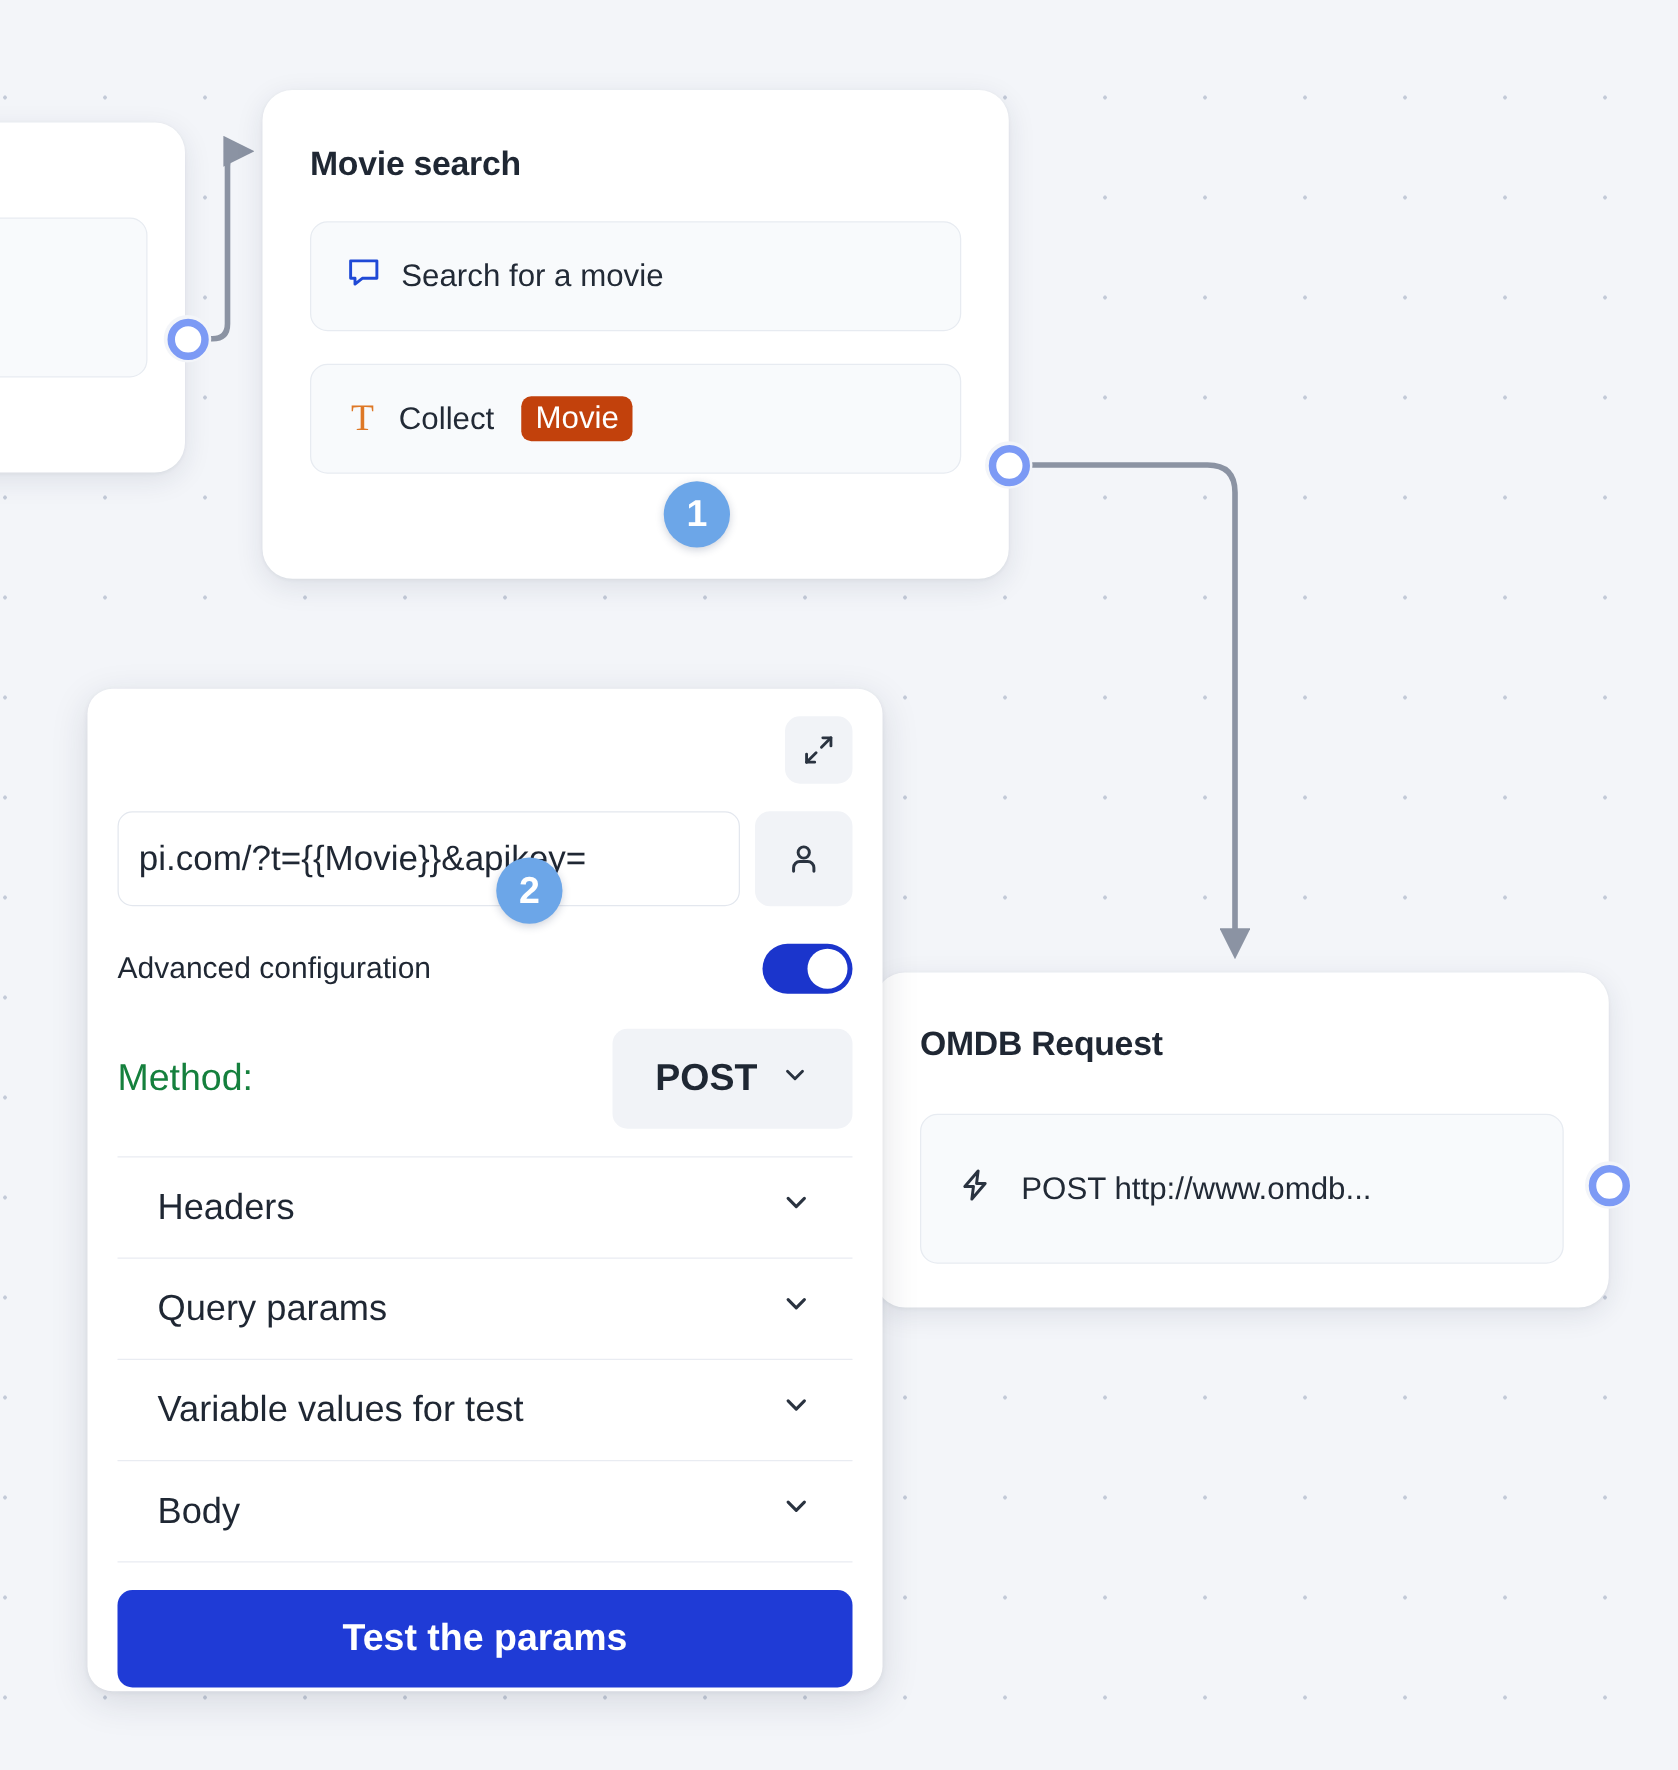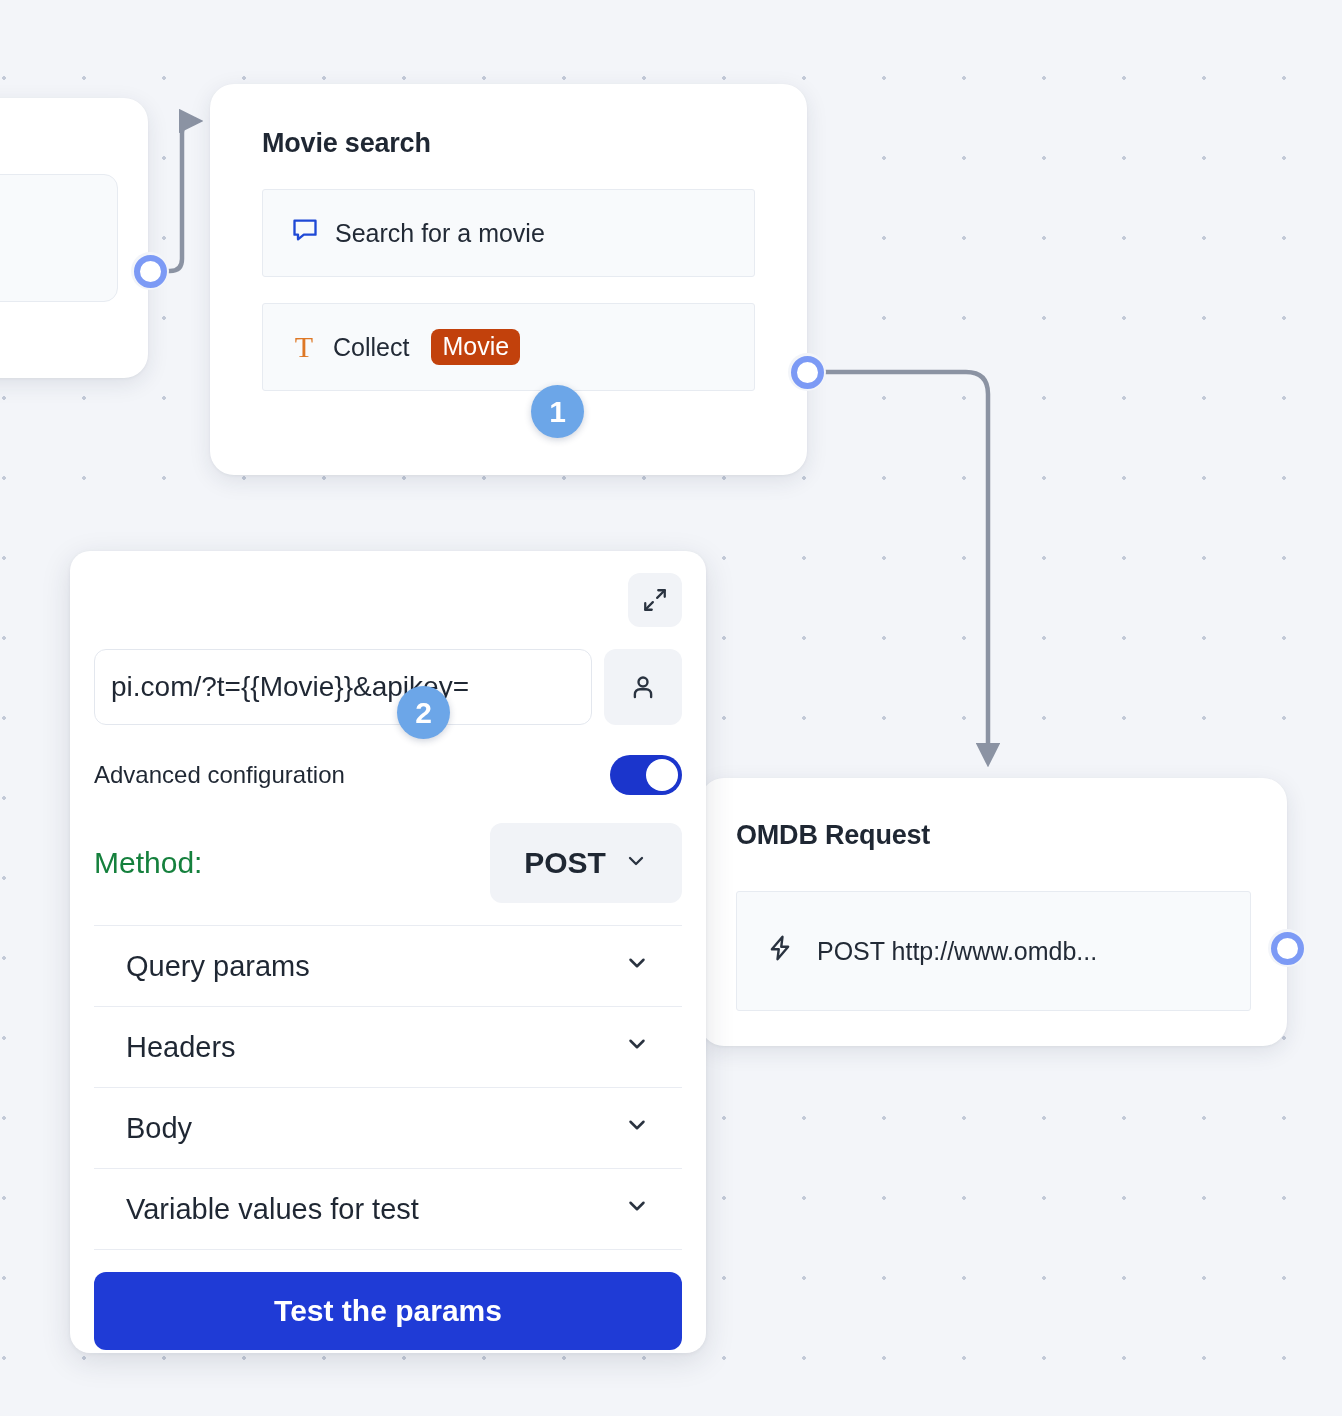--- a/index.html
+++ b/index.html
@@ -49,32 +49,32 @@
     letter-spacing: -0.2px;
     color: #1f2733;
   }
 
   .node-item {
     display: flex;
     align-items: center;
     gap: 16px;
     background: #f8fafc;
     border: 1px solid #e7ebf1;
-    border-radius: 3px;
+    border-radius: 14px;
     font-size: 25px;
     color: #222a36;
   }
 
   
   #node-movie-search {
     left: 210px;
-    top: 84px;
+    top: 72px;
     width: 597px;
     height: 391px;
-    padding: 44px 52px;
+    padding: 44px 38px;
   }
   #node-movie-search .node-title { margin-bottom: 30px; }
   #node-movie-search .node-item {
     height: 88px;
     padding: 0 28px;
     margin-bottom: 26px;
   }
   #node-movie-search .node-item:last-child { margin-bottom: 0; }
 
   .chip-movie {
@@ -401,54 +401,54 @@
         <span>POST</span>
         <span class="chev">
           <svg width="24" height="24" viewBox="0 0 24 24" fill="none" stroke="#2a3340" stroke-width="2.3" stroke-linecap="round" stroke-linejoin="round">
             <path d="M6 9 L12 15 L18 9"></path>
           </svg>
         </span>
       </span>
     </div>
 
     <div class="accordion-row">
+      <span>Headers</span>
+      <span class="chev">
+        <svg width="26" height="26" viewBox="0 0 24 24" fill="none" stroke="#2a3340" stroke-width="2.3" stroke-linecap="round" stroke-linejoin="round">
+            <path d="M6 9 L12 15 L18 9"></path>
+          </svg>
+      </span>
+    </div>
+
+    <div class="accordion-row">
       <span>Query params</span>
       <span class="chev">
         <svg width="26" height="26" viewBox="0 0 24 24" fill="none" stroke="#2a3340" stroke-width="2.3" stroke-linecap="round" stroke-linejoin="round">
             <path d="M6 9 L12 15 L18 9"></path>
           </svg>
       </span>
     </div>
 
     <div class="accordion-row">
-      <span>Headers</span>
+      <span>Variable values for test</span>
       <span class="chev">
         <svg width="26" height="26" viewBox="0 0 24 24" fill="none" stroke="#2a3340" stroke-width="2.3" stroke-linecap="round" stroke-linejoin="round">
             <path d="M6 9 L12 15 L18 9"></path>
           </svg>
       </span>
     </div>
 
     <div class="accordion-row">
       <span>Body</span>
       <span class="chev">
         <svg width="26" height="26" viewBox="0 0 24 24" fill="none" stroke="#2a3340" stroke-width="2.3" stroke-linecap="round" stroke-linejoin="round">
             <path d="M6 9 L12 15 L18 9"></path>
           </svg>
       </span>
     </div>
 
-    <div class="accordion-row">
-      <span>Variable values for test</span>
-      <span class="chev">
-        <svg width="26" height="26" viewBox="0 0 24 24" fill="none" stroke="#2a3340" stroke-width="2.3" stroke-linecap="round" stroke-linejoin="round">
-            <path d="M6 9 L12 15 L18 9"></path>
-          </svg>
-      </span>
-    </div>
-
     <button class="test-btn">Test the params</button>
   </div>
 
   <div class="step-badge" id="badge-1">1</div>
   <div class="step-badge" id="badge-2">2</div>
 
 </div>
 
 </body></html>

